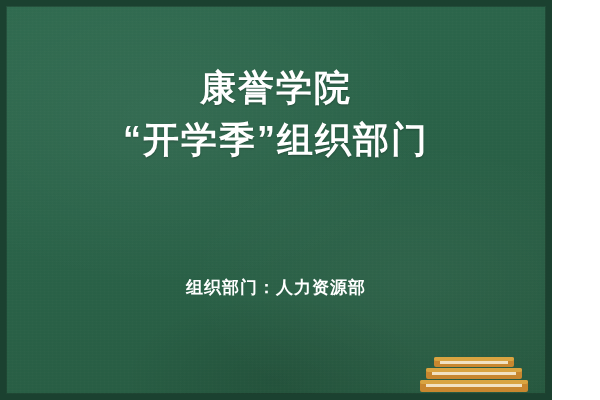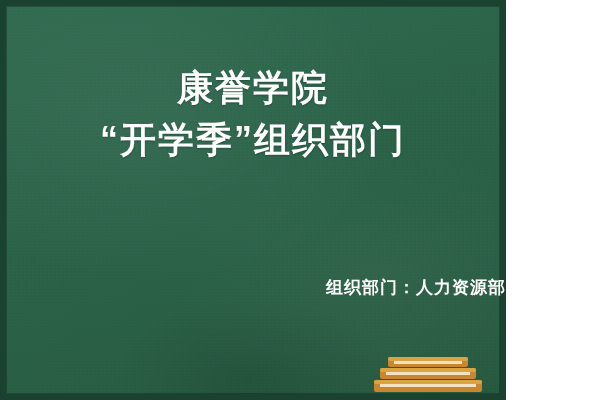--- a/index.html
+++ b/index.html
@@ -7,21 +7,21 @@
     padding: 0;
   }
   body {
     width: 600px;
     height: 400px;
     overflow: hidden;
     font-family: "Liberation Sans", sans-serif;
   }
   .slide {
     position: relative;
-    width: 506px;
+    width: 552px;
     height: 400px;
     box-sizing: border-box;
     background:
       radial-gradient(ellipse 70% 60% at 30% 30%, rgba(255,255,255,0.045), rgba(255,255,255,0) 70%),
       radial-gradient(ellipse 60% 50% at 75% 70%, rgba(255,255,255,0.035), rgba(255,255,255,0) 70%),
       radial-gradient(ellipse 40% 30% at 50% 95%, rgba(0,0,0,0.10), rgba(0,0,0,0) 70%),
       linear-gradient(160deg, #2f6a4f 0%, #2a6349 40%, #26583f 100%);
     overflow: hidden;
   }
   
@@ -58,21 +58,21 @@
     letter-spacing: 2px;
     line-height: 52px;
     text-shadow: 0 1px 2px rgba(0,0,0,0.25);
     white-space: nowrap;
   }
   .subtitle-block {
     position: absolute;
     left: 0;
     right: 0;
     top: 275px;
-    text-align: right;
+    text-align: center;
     color: #ffffff;
     z-index: 3;
   }
   .subtitle-line {
     font-size: 17px;
     font-weight: bold;
     letter-spacing: 1px;
     line-height: 26px;
     white-space: nowrap;
   }

